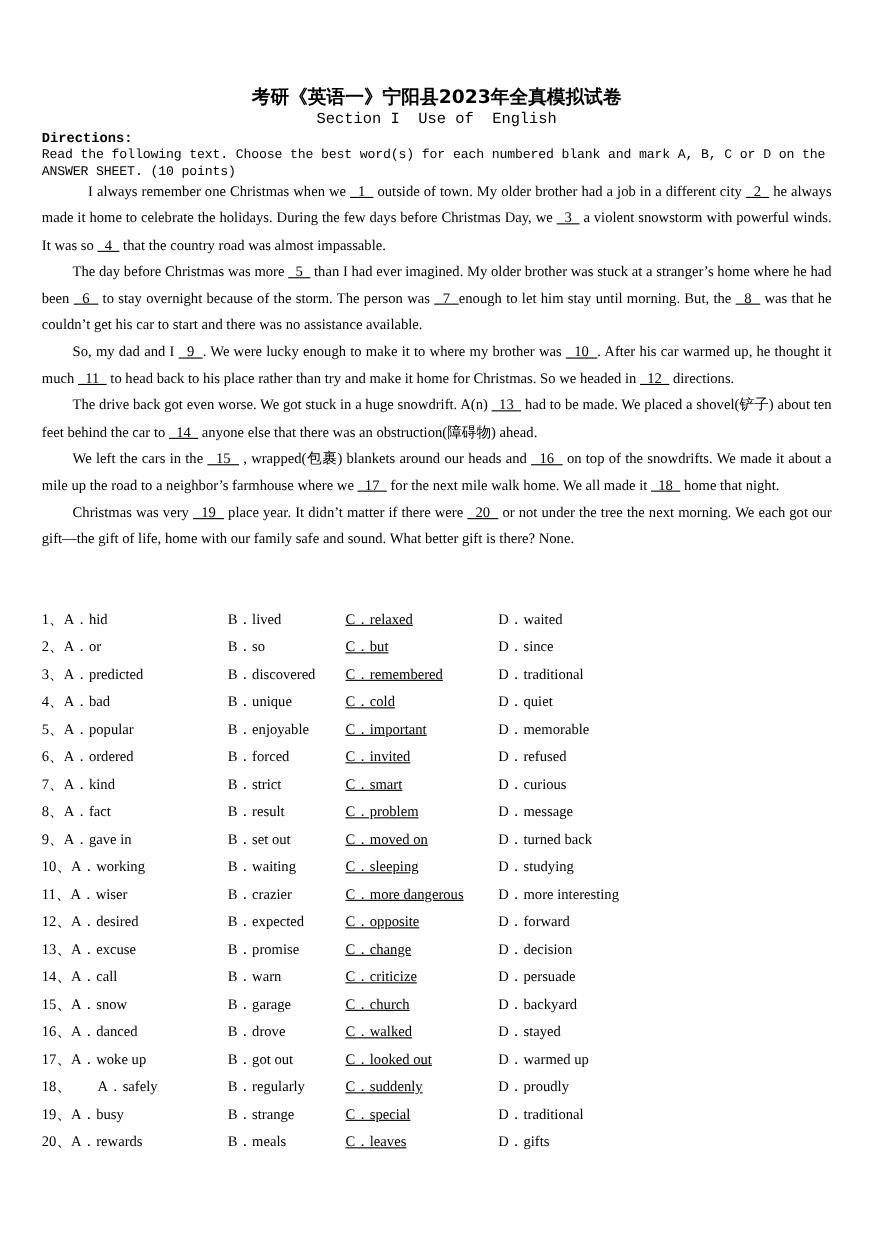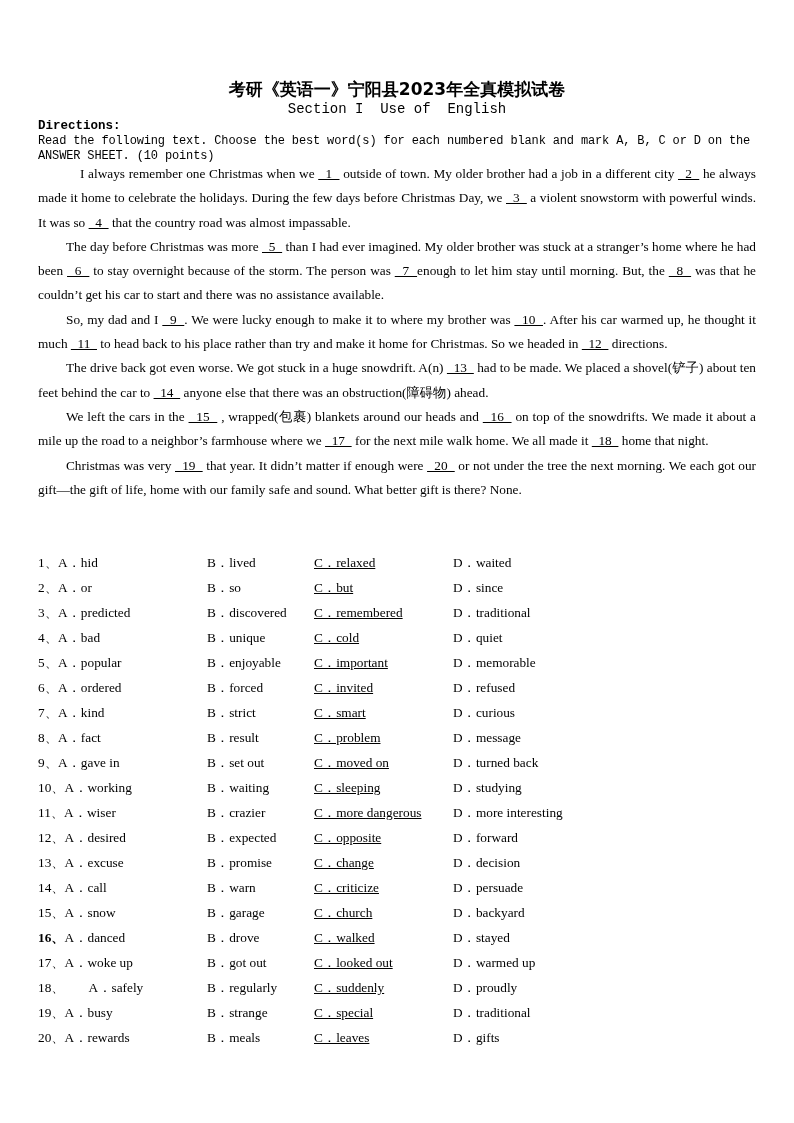--- a/index.html
+++ b/index.html
@@ -50,21 +50,21 @@
   <div class="subtitle">Section I  Use of  English</div>
   <div class="directions-label">Directions:</div>
   <div class="directions-text">Read the following text. Choose the best word(s) for each numbered blank and mark A, B, C or D on the ANSWER SHEET. (10 points)</div>
 
   <div class="passage" id="passage">
       <p class="first"><span>I always remember one Christmas when we </span><span class="blank">  1  </span><span> outside of town. My older brother had a job in a different city </span><span class="blank">  2  </span><span> he always made it home to celebrate the holidays. During the few days before Christmas Day, we </span><span class="blank">  3  </span><span> a violent snowstorm with powerful winds.  It was so </span><span class="blank">  4  </span><span> that the country road was almost impassable.</span></p>
       <p><span>The day before Christmas was more </span><span class="blank">  5  </span><span> than I had ever imagined. My older brother was stuck at a stranger’s home where he had been </span><span class="blank">  6  </span><span> to stay overnight because of the storm. The person was </span><span class="blank">  7  </span><span>enough to let him stay until morning. But, the </span><span class="blank">  8  </span><span> was that he couldn’t get his car to start and there was no assistance available.</span></p>
       <p><span>So, my dad and I </span><span class="blank">  9  </span><span>. We were lucky enough to make it to where my brother was </span><span class="blank">  10  </span><span>. After his car warmed up, he thought it much </span><span class="blank">  11  </span><span> to head back to his place rather than try and make it home for Christmas. So we headed in </span><span class="blank">  12  </span><span> directions.</span></p>
       <p><span>The drive back got even worse. We got stuck in a huge snowdrift. A(n)  </span><span class="blank">  13  </span><span> had to be made. We placed a shovel(铲子) about ten feet behind the car to </span><span class="blank">  14  </span><span> anyone else that there was an obstruction(障碍物) ahead.</span></p>
       <p><span>We left the cars in the </span><span class="blank">  15  </span><span> , wrapped(包裹) blankets around our heads and </span><span class="blank">  16  </span><span> on top of the snowdrifts. We made it about a mile up the road to a neighbor’s farmhouse where we </span><span class="blank">  17  </span><span> for the next mile walk home. We all made it </span><span class="blank">  18  </span><span> home that night.</span></p>
-      <p><span>Christmas was very </span><span class="blank">  19  </span><span> that year. It didn’t matter if enough were </span><span class="blank">  20  </span><span> or not under the tree the next morning. We each got our gift—the gift of life, home with our family safe and sound. What better gift is there? None.</span></p>
+      <p><span>Christmas was very </span><span class="blank">  19  </span><span> place year. It didn’t matter if there were </span><span class="blank">  20  </span><span> or not under the tree the next morning. We each got our gift—the gift of life, home with our family safe and sound. What better gift is there? None.</span></p>
     </div>
 
   <div class="options" id="options">
       <div class="opt-row">
         <span class="c-a"><span style="position: static;">1、</span><span style="position: static;">A．hid</span></span>
         <span class="c-b">B．lived</span>
         <span class="c-c">C．relaxed</span>
         <span class="c-d">D．waited</span>
       </div>
       <div class="opt-row">
@@ -145,21 +145,21 @@
         <span class="c-c">C．criticize</span>
         <span class="c-d">D．persuade</span>
       </div>
       <div class="opt-row">
         <span class="c-a"><span style="position: static;">15、</span><span style="position: static;">A．snow</span></span>
         <span class="c-b">B．garage</span>
         <span class="c-c">C．church</span>
         <span class="c-d">D．backyard</span>
       </div>
       <div class="opt-row">
-        <span class="c-a"><span style="position: static; font-weight: bold;">16、</span><span style="position: static;">A．danced</span></span>
+        <span class="c-a"><span style="position: static;">16、</span><span style="position: static;">A．danced</span></span>
         <span class="c-b">B．drove</span>
         <span class="c-c">C．walked</span>
         <span class="c-d">D．stayed</span>
       </div>
       <div class="opt-row">
         <span class="c-a"><span style="position: static;">17、</span><span style="position: static;">A．woke up</span></span>
         <span class="c-b">B．got out</span>
         <span class="c-c">C．looked out</span>
         <span class="c-d">D．warmed up</span>
       </div>

